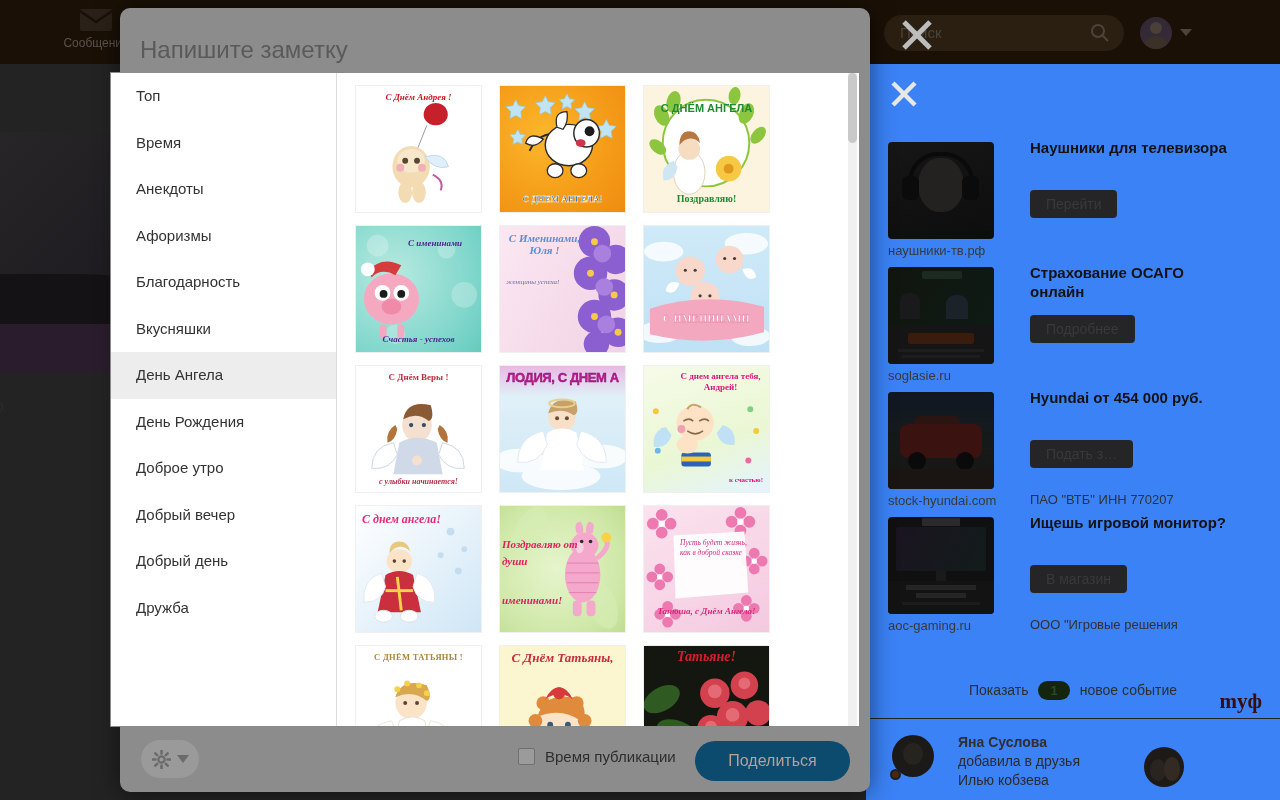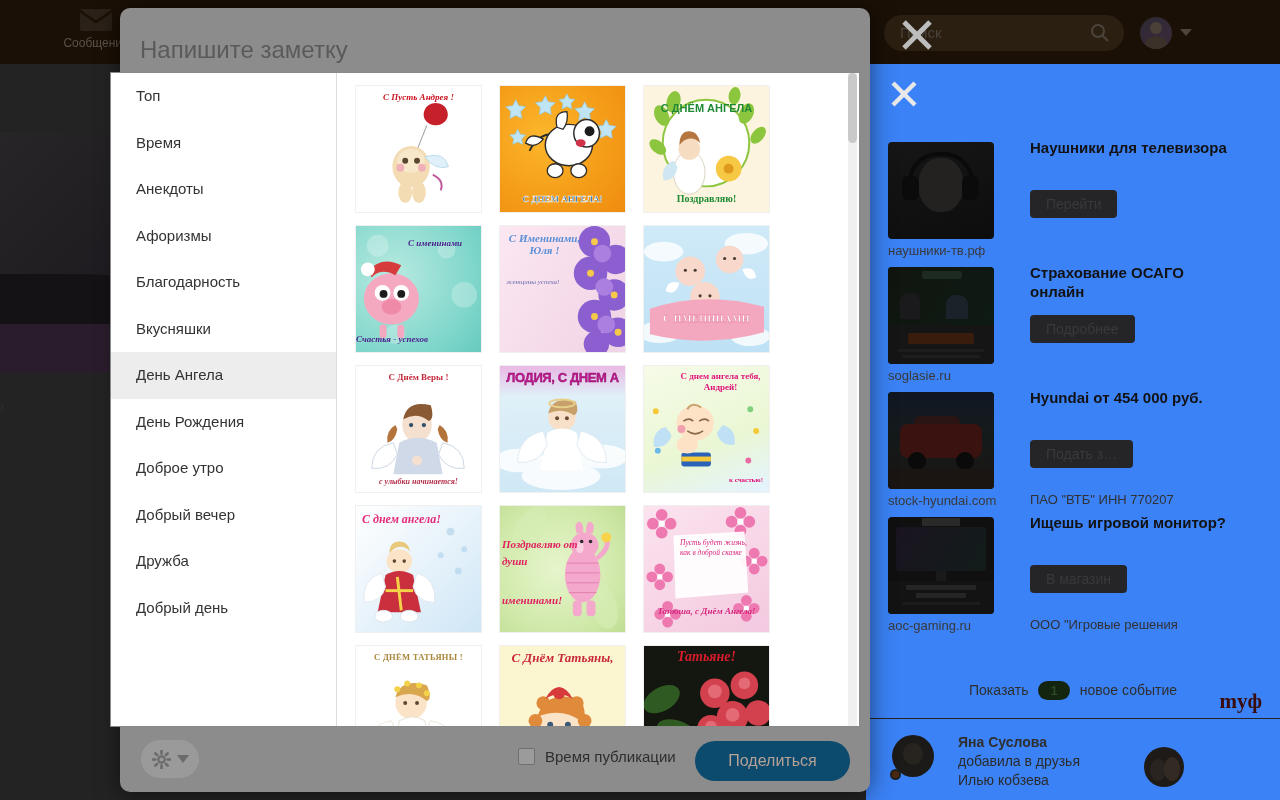--- a/index.html
+++ b/index.html
@@ -475,29 +475,29 @@
       <div class="cat-item">Топ</div>
       <div class="cat-item">Время</div>
       <div class="cat-item">Анекдоты</div>
       <div class="cat-item">Афоризмы</div>
       <div class="cat-item">Благодарность</div>
       <div class="cat-item">Вкусняшки</div>
       <div class="cat-item active">День Ангела</div>
       <div class="cat-item">День Рождения</div>
       <div class="cat-item">Доброе утро</div>
       <div class="cat-item">Добрый вечер</div>
+      <div class="cat-item">Добрый день</div>
       <div class="cat-item">Дружба</div>
-      <div class="cat-item">Добрый день</div>
     </div>
 
     <div class="picker-grid">
 
       <div class="card">
         <div class="fill" style="background:#fff"></div>
-        <div class="cap" style="color:#cc1420;font-style:italic">С Пусть Андрея !</div>
+        <div class="cap" style="color:#cc1420;font-style:italic">С Днём Андрея !</div>
         <svg class="fill" viewBox="0 0 127 128">
             <path d="M70 24 a12 11 0 0 1 22 0 a12 11 0 0 1 -11 16 a12 11 0 0 1 -11 -16z" fill="#c6212b"></path>
             <line x1="72" y1="40" x2="60" y2="70" stroke="#999" stroke-width="1"></line>
             <ellipse cx="56" cy="82" rx="19" ry="21" fill="#f3dcb4"></ellipse>
             <ellipse cx="56" cy="76" rx="14" ry="12" fill="#f8e8cb"></ellipse>
             <circle cx="50" cy="76" r="3" fill="#5a4630"></circle>
             <circle cx="62" cy="76" r="3" fill="#5a4630"></circle>
             <circle cx="45" cy="83" r="4" fill="#f0b0b8"></circle>
             <circle cx="67" cy="83" r="4" fill="#f0b0b8"></circle>
             <ellipse cx="50" cy="108" rx="7" ry="11" fill="#f3dcb4"></ellipse>
@@ -568,21 +568,21 @@
           <circle cx="27" cy="68" r="8" fill="#fff"></circle>
             <circle cx="46" cy="68" r="8" fill="#fff"></circle>
           <circle cx="28" cy="69" r="4" fill="#1c1c1c"></circle>
             <circle cx="46" cy="69" r="4" fill="#1c1c1c"></circle>
           <path d="M12 46 q14 -16 34 -6 l-6 10 q-14 -8 -24 2z" fill="#d73c3c"></path>
           <circle cx="12" cy="44" r="7" fill="#fff"></circle>
           <rect x="24" y="100" width="7" height="14" rx="3" fill="#f4a9c0"></rect>
           <rect x="42" y="100" width="7" height="14" rx="3" fill="#f4a9c0"></rect>
         </svg>
         <div style="position:absolute;left:52px;top:10px;right:4px;color:#4a1f8c;font-size:9px;line-height:14px;font-family:'Liberation Serif',serif;font-style:italic;font-weight:bold;text-align:left;z-index:4">С именинами</div>
-        <div class="capb" style="color:#4a1f8c;font-style:italic;text-align:left;">Счастья - успехов</div>
+        <div class="capb" style="color:#4a1f8c;font-style:italic;text-align:center;">Счастья - успехов</div>
       </div>
 
       <div class="card">
         <div class="fill" style="background:linear-gradient(120deg,#fbe7f2 0%,#f6dcea 55%,#efd3e6 100%)"></div>
         <svg class="fill" viewBox="0 0 127 128">
           <g fill="#8b5fcf">
             <circle cx="96" cy="16" r="16"></circle>
               <circle cx="118" cy="34" r="15"></circle>
               <circle cx="92" cy="48" r="17"></circle>
             <circle cx="116" cy="70" r="16"></circle>

